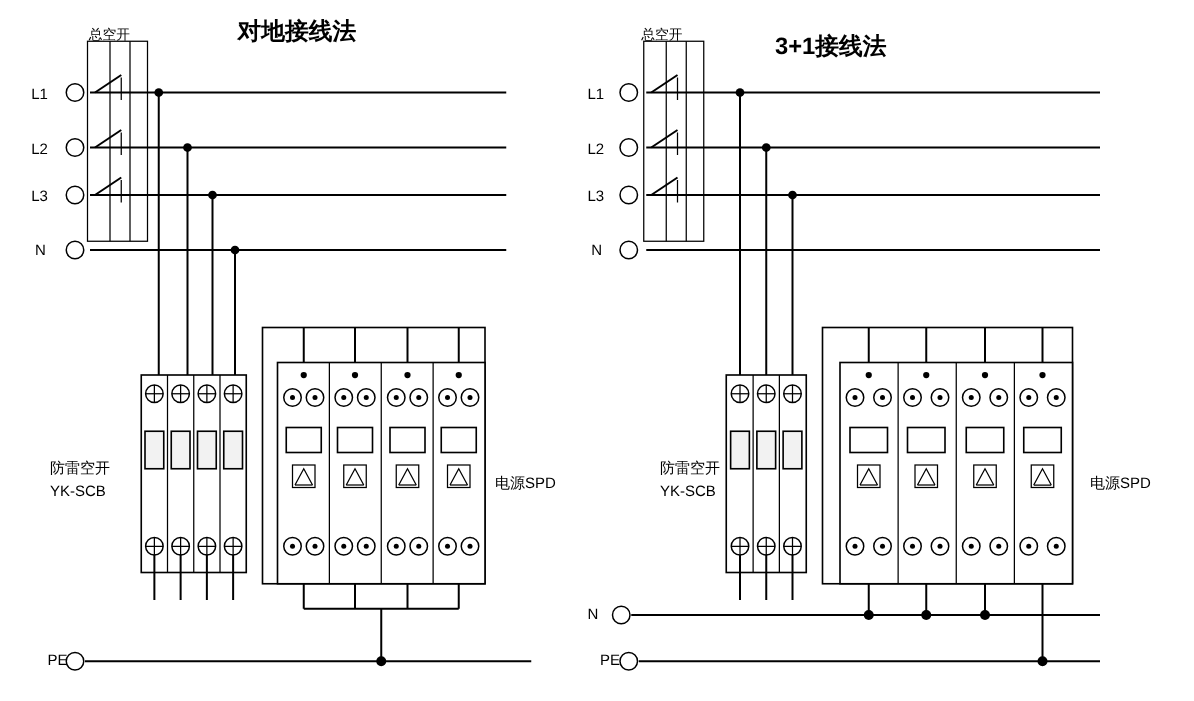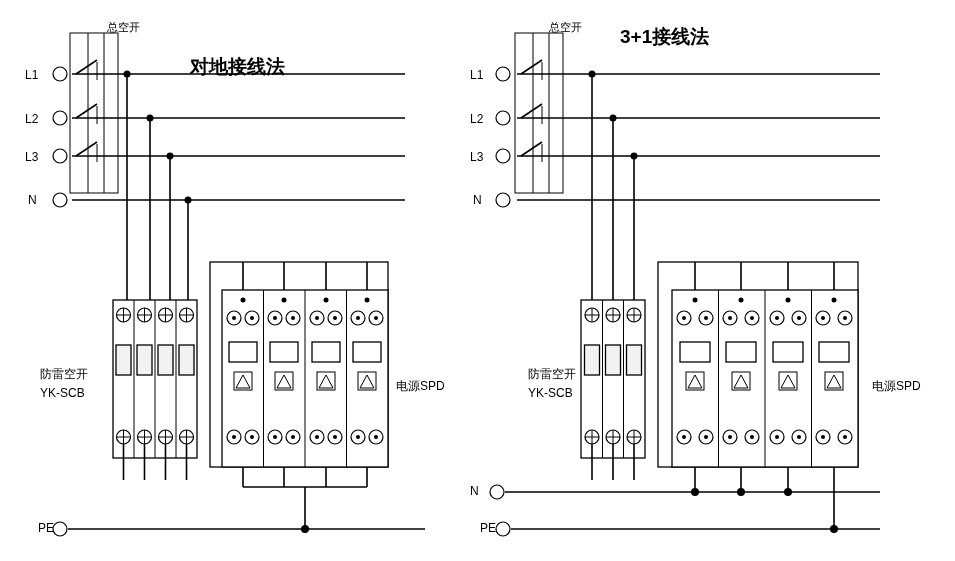--- a/index.html
+++ b/index.html
@@ -1,34 +1,34 @@
 <!DOCTYPE html>
 <html><head>
 <meta charset="utf-8">
 <style>
   html,body{margin:0;padding:0;background:#ffffff;}
   body{width:955px;height:561px;font-family:"Liberation Sans","DejaVu Sans",sans-serif;}
   #stage{position:relative;width:955px;height:561px;overflow:hidden;}
   .ttl{position:absolute;font-size:19px;font-weight:bold;color:#000;white-space:nowrap;}
   .lbl{position:absolute;font-size:12px;color:#000;white-space:nowrap;}
-  .lbl.sm{font-size:11px;margin-left:36px;}
+  .lbl.sm{font-size:11px;}
   svg{position:absolute;left:0;top:0;}
   .wire{stroke:#000;stroke-width:1.6;fill:none;}
   .thin{stroke:#000;stroke-width:1;fill:none;}
   .box{stroke:#000;stroke-width:1.3;fill:#fff;}
   .boxg{stroke:#000;stroke-width:1.3;fill:#f2f2f2;}
   .dot{fill:#000;}
   .white{fill:#fff;stroke:#000;stroke-width:1.2;}
 </style>
 </head>
 <body>
 
 <div id="stage">
 
-  <div class="ttl" style="left:190px;top:12px;margin-top:42px;">对地接线法</div>
+  <div class="ttl" style="left:190px;top:12px;">对地接线法</div>
   <div class="lbl sm" style="left:71px;top:20px;">总空开</div>
 
   <div class="lbl" style="left:25px;top:68px;">L1</div>
   <div class="lbl" style="left:25px;top:112px;">L2</div>
   <div class="lbl" style="left:25px;top:150px;">L3</div>
   <div class="lbl" style="left:28px;top:193px;">N</div>
   <div class="lbl" style="left:38px;top:521px;">PE</div>
 
   <div class="lbl" style="left:40px;top:366px;">防雷空开</div>
   <div class="lbl" style="left:40px;top:386px;">YK-SCB</div>

